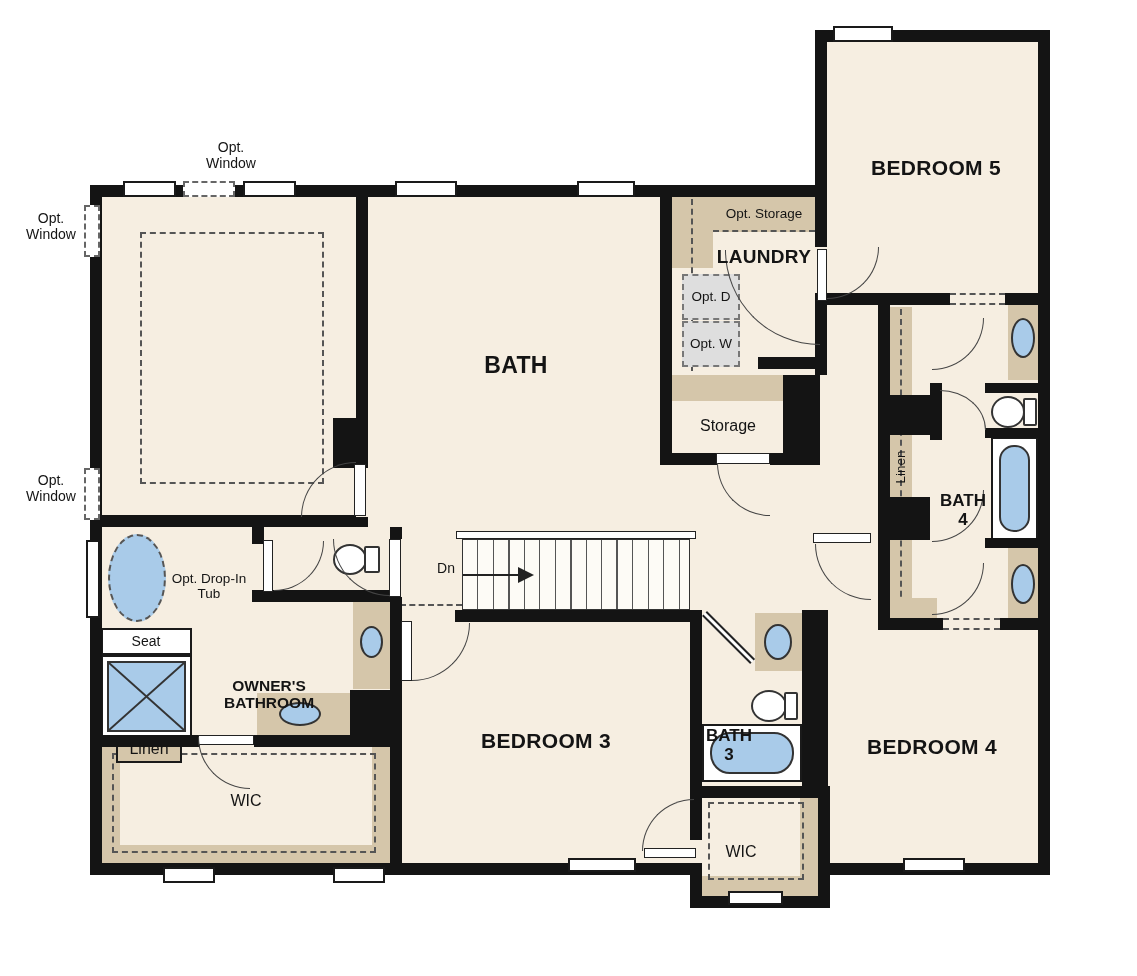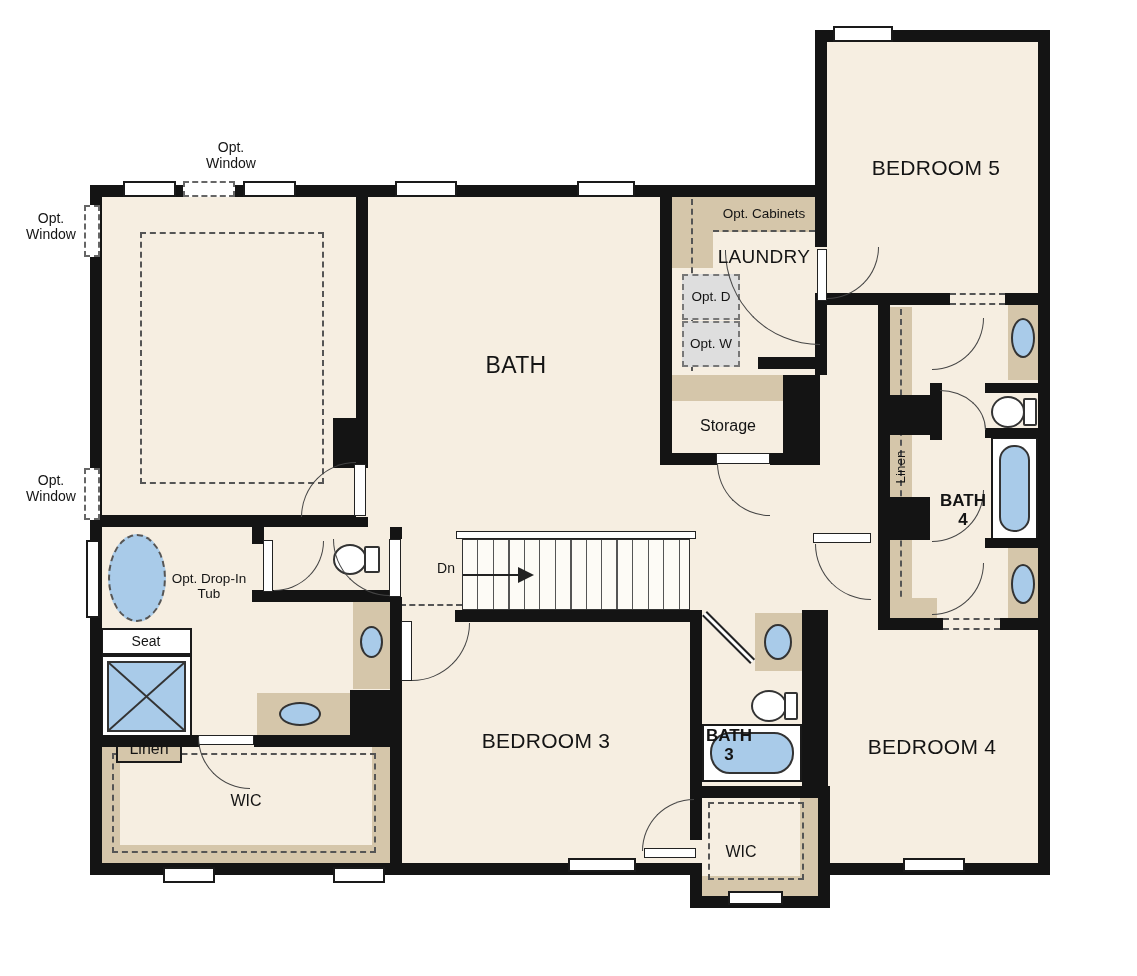--- a/index.html
+++ b/index.html
@@ -6,21 +6,21 @@
   #plan{position:relative;width:1137px;height:976px;background:#fff;overflow:hidden;}
   .a{position:absolute;}
   .wall{position:absolute;background:#141414;}
   .floor{position:absolute;background:#f6eee1;}
   .tan{position:absolute;background:#d5c6aa;}
   .gray{position:absolute;background:#dedede;border:2px dashed #777;box-sizing:border-box;}
   .win{position:absolute;background:#fff;border:2px solid #1a1a1a;box-sizing:border-box;}
   .windash{position:absolute;background:#fff;border:2px dashed #666;box-sizing:border-box;}
   .dash{position:absolute;border:2px dashed #555;box-sizing:border-box;}
   .lbl{position:absolute;transform:translate(-50%,-50%);text-align:center;color:#141414;line-height:1.12;}
-  .big{font-weight:400;font-size:21px;white-space:nowrap;letter-spacing:.3px;}
+  .big{font-weight:700;font-size:21px;white-space:nowrap;letter-spacing:.3px;}
   .bigw{font-weight:700;font-size:21px;letter-spacing:.3px;}
   .mid{font-weight:700;font-size:17px;margin-top:44px;}
   .sm{font-size:16px;white-space:nowrap;}
   .opt{font-size:13.5px;}
   .vert{transform:translate(-50%,-50%) rotate(-90deg);white-space:nowrap;}
   .arc{position:absolute;box-sizing:border-box;}
   .r-tl{border-top:1.5px solid #444;border-left:1.5px solid #444;border-top-left-radius:100%;}
   .r-tr{border-top:1.5px solid #444;border-right:1.5px solid #444;border-top-right-radius:100%;}
   .r-bl{border-bottom:1.5px solid #444;border-left:1.5px solid #444;border-bottom-left-radius:100%;}
   .r-br{border-bottom:1.5px solid #444;border-right:1.5px solid #444;border-bottom-right-radius:100%;}
@@ -192,31 +192,32 @@
   <div class="arc r-tr" style="left:940px;top:390px;width:46px;height:40px;"></div>
   <div class="arc r-br" style="left:932px;top:490px;width:52px;height:52px;"></div>
   <div class="arc r-br" style="left:932px;top:563px;width:52px;height:52px;"></div>
   <div class="diag" style="left:707px;top:611px;width:68px;height:7px;"></div>
 
   <div class="lbl big" style="left:516px;top:366px;font-size:23px;">BATH</div>
   <div class="lbl big" style="left:764px;top:257px;font-size:19px;">LAUNDRY</div>
   <div class="lbl big" style="left:936px;top:168px;">BEDROOM 5</div>
   <div class="lbl big" style="left:546px;top:741px;">BEDROOM 3</div>
   <div class="lbl big" style="left:932px;top:747px;">BEDROOM 4</div>
+  <div class="lbl mid" style="left:269px;top:650px;width:140px;font-size:15.5px;">OWNER'S BATHROOM</div>
   <div class="lbl mid" style="left:729px;top:701px;width:56px;">BATH 3</div>
   <div class="lbl mid" style="left:963px;top:466px;width:56px;">BATH 4</div>
   <div class="lbl sm" style="left:728px;top:426px;">Storage</div>
   <div class="lbl sm" style="left:246px;top:801px;">WIC</div>
   <div class="lbl sm" style="left:741px;top:852px;">WIC</div>
   <div class="lbl sm" style="left:149px;top:749px;">Linen</div>
   <div class="lbl sm vert" style="left:901px;top:467px;font-size:13.5px;">Linen</div>
 
   <div class="lbl opt" style="left:231px;top:156px;width:72px;font-size:14px;">Opt. Window</div>
   <div class="lbl opt" style="left:51px;top:227px;width:72px;font-size:14px;">Opt. Window</div>
   <div class="lbl opt" style="left:51px;top:489px;width:72px;font-size:14px;">Opt. Window</div>
-  <div class="lbl opt" style="left:764px;top:214px;width:84px;">Opt. Cabinets</div>
+  <div class="lbl opt" style="left:764px;top:214px;width:84px;">Opt. Storage</div>
   <div class="lbl opt" style="left:711px;top:297px;width:44px;">Opt. D</div>
   <div class="lbl opt" style="left:711px;top:344px;width:44px;">Opt. W</div>
   <div class="lbl opt" style="left:209px;top:586px;width:76px;">Opt. Drop-In Tub</div>
   <div class="lbl opt" style="left:146px;top:642px;font-size:14px;">Seat</div>
   <div class="lbl opt" style="left:446px;top:569px;font-size:14px;">Dn</div>
 
 </div>
 
 </body></html>

